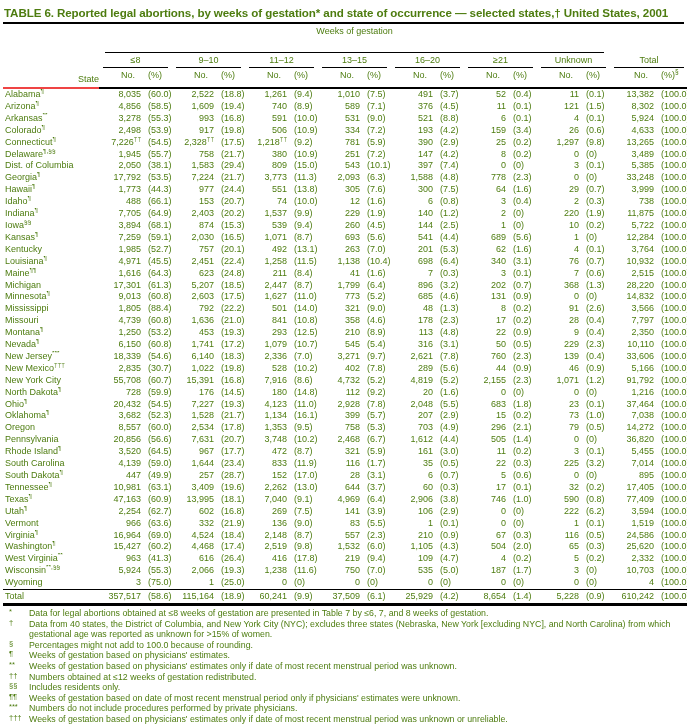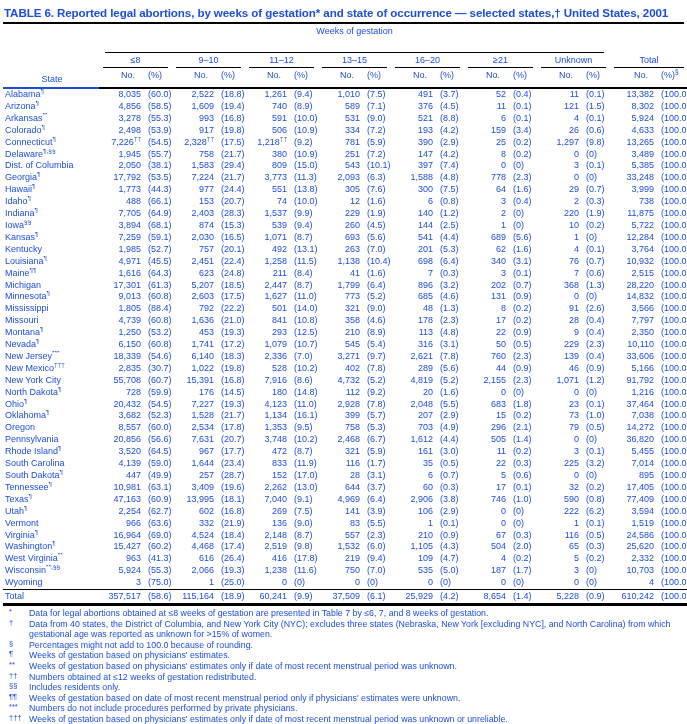--- a/index.html
+++ b/index.html
@@ -1,41 +1,41 @@
 <!DOCTYPE html>
 <html><head>
 <meta charset="utf-8">
 <style>
   html,body{margin:0;padding:0;background:#fff;}
   .page{
     width:687px;height:724px;box-sizing:border-box;
     padding:6px 3px 0 3px;
     font-family:"Liberation Sans","DejaVu Sans",sans-serif;
-    color:#1d4ed8;background:#fff;overflow:hidden;
+    color:#4d7c0f;background:#fff;overflow:hidden;
     -webkit-font-smoothing:antialiased;
   }
   .title{
     font-size:11.6px;font-weight:bold;letter-spacing:-0.1px;
     padding:0 0 3px 1px;border-bottom:2px solid #000;white-space:nowrap;
   }
   table{
     width:681px;table-layout:fixed;border-collapse:collapse;
     font-size:9px;margin-top:1px;
   }
   th,td{padding:0;font-weight:normal;line-height:11.9px;overflow:hidden;white-space:nowrap;}
   thead th{line-height:12px;}
   .spanner-cell div{
     text-align:center;border-bottom:1px solid #000;margin:0 6px;
     padding-bottom:15px;
   }
   th.group{padding:1px 4px 0 4px;}
   th.group div{text-align:center;border-bottom:1px solid #000;padding-bottom:1px;}
   th.sub{border-bottom:2px solid #000;padding-top:1px;padding-bottom:6px;}
   th.statehead{
-    text-align:center;vertical-align:bottom;border-bottom:2px solid #1d4ed8;
+    text-align:right;vertical-align:bottom;border-bottom:2px solid #ef4444;
     padding-left:2px;padding-bottom:2px;
   }
   td.state{text-align:left;padding-left:2px;}
   .no{text-align:right;}
   td.no{padding-right:1px;}
   th.no{padding-right:7px;}
   .pct{text-align:left;padding-left:6px;}
   tr.total-row td{border-top:1px solid #000;border-bottom:3px solid #000;line-height:13px;}
   sup{font-size:6.5px;line-height:0;vertical-align:super;letter-spacing:0;}
   .footnotes{margin-top:2px;padding-left:6px;font-size:8.8px;line-height:10.6px;}
@@ -314,21 +314,21 @@
           <td class="no">2</td>
           <td class="pct">(0.3)</td>
           <td class="no">738</td>
           <td class="pct">(100.0)</td>
         </tr>
         <tr>
           <td class="state">Indiana<sup>¶</sup></td>
           <td class="no">7,705</td>
           <td class="pct">(64.9)</td>
           <td class="no">2,403</td>
-          <td class="pct">(28.3)</td>
+          <td class="pct">(20.2)</td>
           <td class="no">1,537</td>
           <td class="pct">(9.9)</td>
           <td class="no">229</td>
           <td class="pct">(1.9)</td>
           <td class="no">140</td>
           <td class="pct">(1.2)</td>
           <td class="no">2</td>
           <td class="pct">(0)</td>
           <td class="no">220</td>
           <td class="pct">(1.9)</td>

